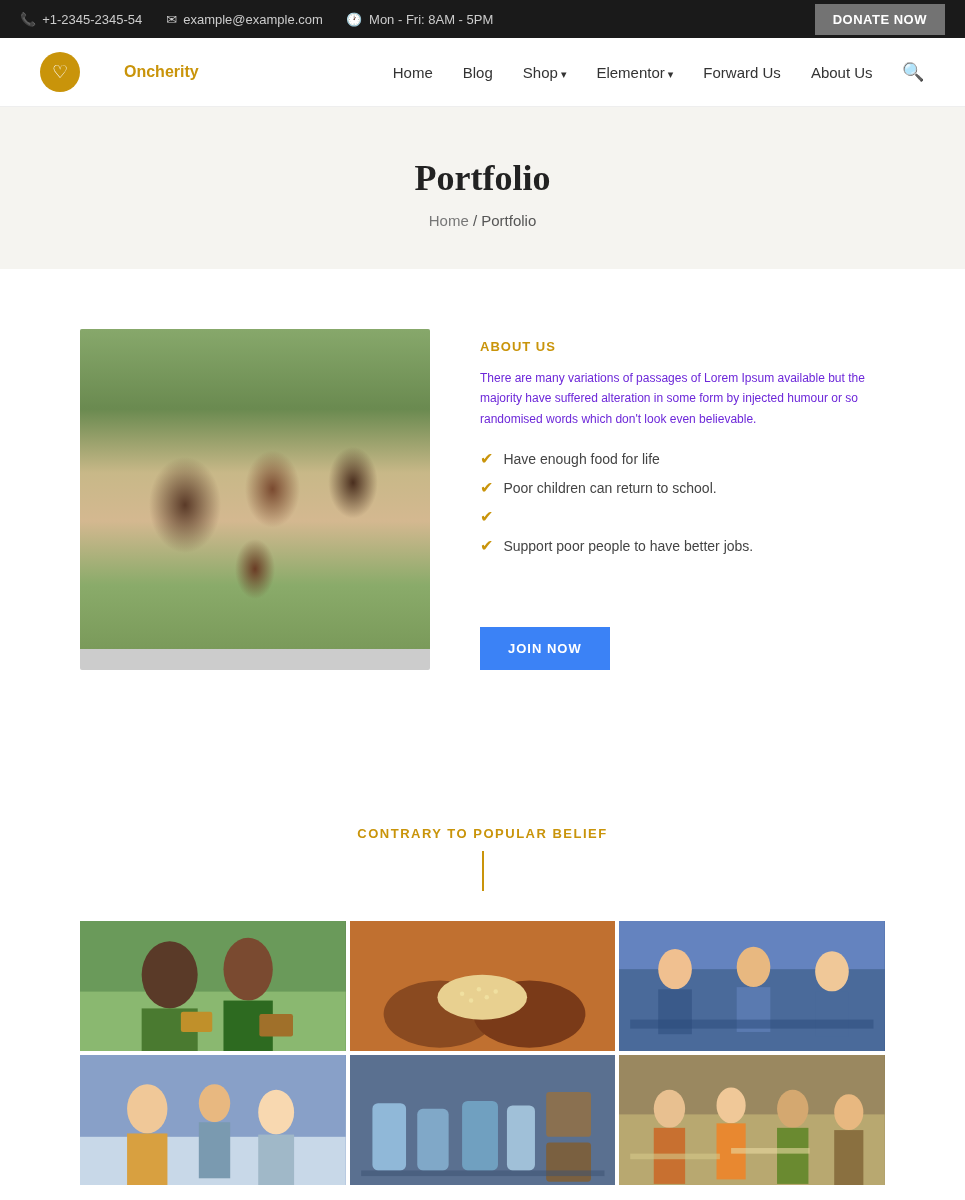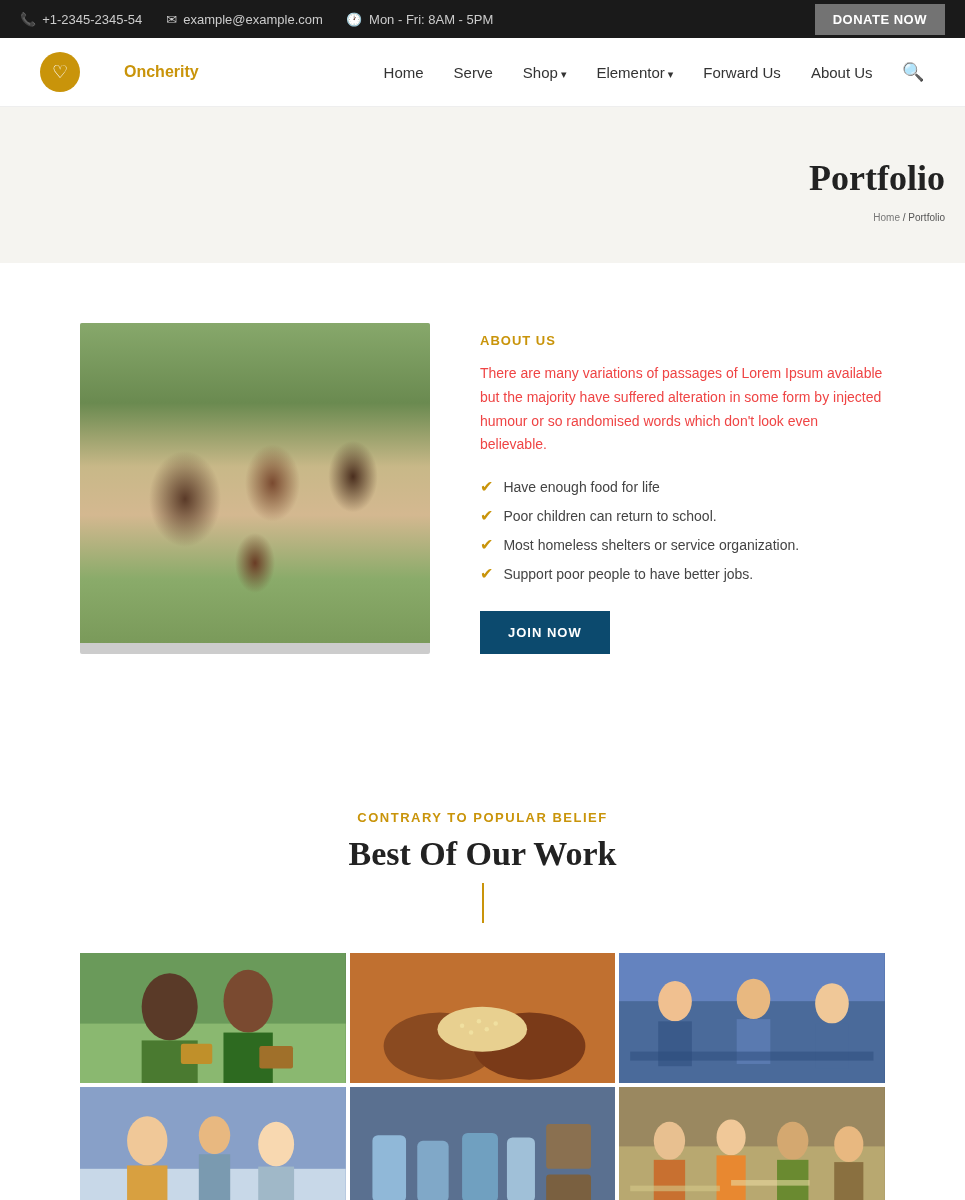--- a/index.html
+++ b/index.html
@@ -50,25 +50,25 @@
     .logo-text { font-size: 16px; font-family: Arial, sans-serif; color: #222; font-weight: bold; margin-left: 36px; }
     .logo-text span { color: #c9940a; }
     .nav { display: flex; align-items: center; gap: 30px; font-family: Arial, sans-serif; font-size: 15px; }
     .nav a { text-decoration: none; color: #333; }
     .nav .has-arrow::after { content: ' ▾'; font-size: 11px; }
     .search-icon { cursor: pointer; color: #555; font-size: 18px; }
 
     
     .hero-section {
       background: #f5f4f0;
-      text-align: right;
+      text-align: center;
       padding: 50px 20px 40px;
     }
     .hero-section h1 { font-size: 36px; font-family: Georgia, serif; color: #222; margin-bottom: 12px; }
-    .breadcrumb { font-family: Arial, sans-serif; font-size: 10px; color: #777; margin-top: 13px; }
+    .breadcrumb { font-family: Arial, sans-serif; font-size: 15px; color: #777; margin-top: 13px; }
     .breadcrumb a { color: #777; text-decoration: none; }
     .breadcrumb span { color: #555; }
 
     
     .about-section {
       display: flex;
       align-items: stretch;
       gap: 50px;
       padding: 60px 80px;
       max-width: 965px;
@@ -101,51 +101,52 @@
       margin-bottom: 14px;
     }
     .about-title {
       font-size: 30px;
       font-family: Georgia, serif;
       color: #222;
       line-height: 1.3;
       margin-bottom: 18px;
     }
     .about-desc {
-      font-size: 14px;
-      font-family: Arial, sans-serif;
-      color: #ef4444;
+      font-size: 12px;
+      font-family: Arial, sans-serif;
+      color: #6d28d9;
       line-height: 1.7;
       margin-bottom: 20px;
     }
     .about-list { list-style: none; margin-bottom: 28px; }
     .about-list li {
       font-size: 14px;
       font-family: Arial, sans-serif;
       color: #444;
       margin-bottom: 10px;
       display: flex;
       align-items: center;
       gap: 10px;
     }
     .check-icon {
       color: #c9940a;
       font-size: 16px;
       flex-shrink: 0;
     }
     .join-btn {
-      background: #0c4a6e;
+      background: #3b82f6;
       color: #fff;
       border: none;
       padding: 14px 28px;
       font-size: 13px;
       font-family: Arial, sans-serif;
       font-weight: bold;
       letter-spacing: 1px;
       cursor: pointer;
+      margin-top: 44px;
     }
 
     
     .work-section {
       background: #fff;
       padding: 50px 80px 60px;
       text-align: center;
     }
     .work-tag {
       color: #c9940a;
@@ -228,21 +229,21 @@
 
 <header class="header">
   <div class="logo">
     <div class="logo-icon">♡</div>
     <div class="logo-text">
       <span>On</span><span style="color:#c9940a">cherity</span>
     </div>
   </div>
   <nav class="nav">
     <a href="#">Home</a>
-    <a href="#">Serve</a>
+    <a href="#">Blog</a>
     <a href="#" class="has-arrow">Shop</a>
     <a href="#" class="has-arrow">Elementor</a>
     <a href="#">Forward Us</a>
     <a href="#">About Us</a>
     <span class="search-icon">🔍</span>
   </nav>
 </header>
 
 <section class="hero-section">
   <h1>Portfolio</h1>
@@ -264,34 +265,32 @@
       <li>
         <span class="check-icon">✔</span>
         <span>Have enough food for life</span>
       </li>
       <li>
         <span class="check-icon">✔</span>
         <span>Poor children can return to school.</span>
       </li>
       <li>
         <span class="check-icon">✔</span>
-        <span>Most homeless shelters or service organization.</span>
       </li>
       <li>
         <span class="check-icon">✔</span>
         <span>Support poor people to have better jobs.</span>
       </li>
     </ul>
     <button class="join-btn">JOIN NOW</button>
   </div>
 </section>
 
 <section class="work-section">
   <div class="work-tag">CONTRARY TO POPULAR BELIEF</div>
-  <h2 class="work-title">Best Of Our Work</h2>
   <div class="divider-line"></div>
   <div class="gallery-grid">
     <div class="gallery-item">
       <div class="gallery-img-1">
         
         <svg width="100%" height="100%" viewBox="0 0 237 130" preserveAspectRatio="xMidYMid slice">
           <rect width="237" height="130" fill="#6a9a5a"></rect>
           <rect x="0" y="70" width="237" height="60" fill="#8ab870"></rect>
           <ellipse cx="80" cy="55" rx="25" ry="30" fill="#5a3a28"></ellipse>
           <rect x="55" y="85" width="50" height="45" fill="#4a7a30"></rect>

